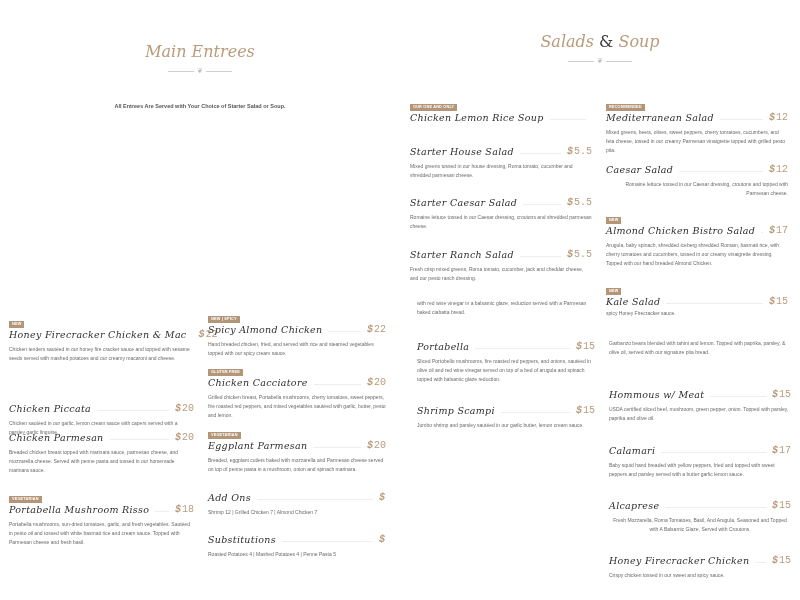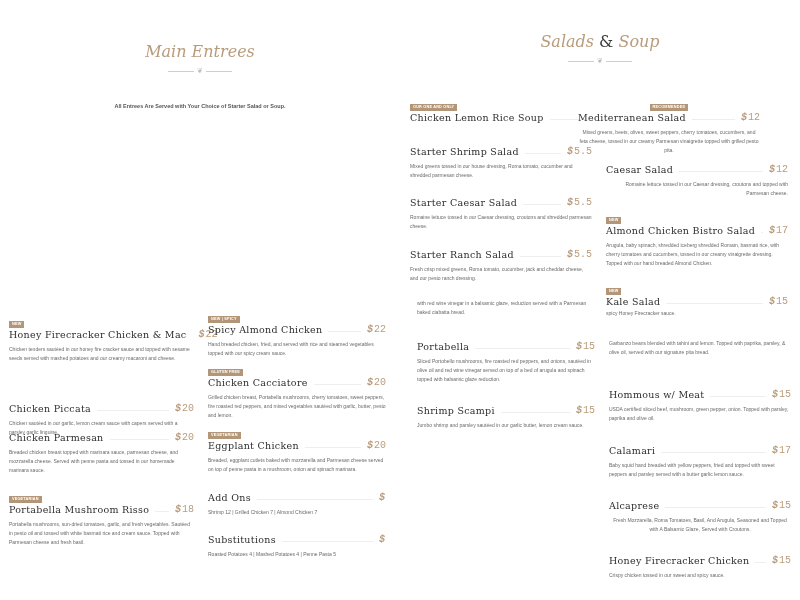--- a/index.html
+++ b/index.html
@@ -7,21 +7,21 @@
   .abs { position:absolute; }
   .section-title { font-family:"DejaVu Serif", serif; font-style:italic; color:#b99c7c; font-size:16px; text-align:center; }
   .section-title .amp { color:#3a3a3a; font-style:normal; }
   .ornament { position:absolute; height:8px; }
   .ornament .line { position:absolute; top:4px; height:1px; background:#cfcfcf; }
   .ornament .mark { position:absolute; top:0; left:50%; margin-left:-4px; width:8px; height:8px; color:#bbb; font-size:7px; line-height:8px; text-align:center; }
   .note { font-size:5.5px; font-weight:bold; color:#555; text-align:center; }
   .item { position:absolute; }
   .badge { display:inline-block; background:#b39578; color:#fff; font-size:3.8px; font-weight:bold; padding:1px 3px; text-transform:uppercase; letter-spacing:.2px; line-height:5px; }
   .item-row { display:flex; align-items:flex-end; }
-  .item-name { font-family:"DejaVu Serif", serif; font-size:9.5px; color:#2e2e2e; white-space:nowrap; letter-spacing:.3px; }
+  .item-name { font-family:"DejaVu Serif", serif; font-size:9.5px; color:#2e2e2e; white-space:nowrap; letter-spacing:.3px;font-style:italic; }
   .item-line { flex:1; border-bottom:1px solid #eeeeee; margin:0 6px 3px 6px; }
   .item-price { font-family:Liberation Mono, monospace; font-size:10px; color:#b99c7c; white-space:nowrap; }
   .item-price .dollar { font-style:italic; font-weight:bold; margin-right:1px; }
   .item-desc { font-size:5px; color:#6a6a6a; line-height:9px; margin-top:5px; }
   .soup-price { font-family:"DejaVu Serif", serif; font-size:9.5px; color:#b99c7c; text-align:right; margin-top:3px; }
 </style>
 </head>
 <body>
 
 <div class="abs section-title" style="left:100px; top:42px; width:200px;">Main Entrees</div>
@@ -46,21 +46,21 @@
 <div class="item" style="left:410px; top:94px; width:182px;">
   <span class="badge">Our One and Only</span>
   <div class="item-row">
       <span class="item-name">Chicken Lemon Rice Soup</span>
       <span class="item-line"></span>
     </div>
 </div>
 
 <div class="item" style="left:410px; top:146px; width:182px;">
   <div class="item-row">
-      <span class="item-name">Starter Shrimp Salad</span>
+      <span class="item-name">Starter House Salad</span>
       <span class="item-line"></span>
       <span class="item-price"><span class="dollar">$</span><span>5.5</span></span>
     </div>
   <div class="item-desc">Mixed greens tossed in our house dressing, Roma tomato, cucumber and shredded parmesan cheese.</div>
 </div>
 
 <div class="item" style="left:410px; top:197px; width:182px;">
   <div class="item-row">
       <span class="item-name">Starter Caesar Salad</span>
       <span class="item-line"></span>
@@ -71,21 +71,21 @@
 
 <div class="item" style="left:410px; top:249px; width:182px;">
   <div class="item-row">
       <span class="item-name">Starter Ranch Salad</span>
       <span class="item-line"></span>
       <span class="item-price"><span class="dollar">$</span><span>5.5</span></span>
     </div>
   <div class="item-desc">Fresh crisp mixed greens, Roma tomato, cucumber, jack and cheddar cheese, and our pesto ranch dressing.</div>
 </div>
 
-<div class="item" style="left:578px; top:94px; width:182px;text-align:center;">
+<div class="item" style="left:606px; top:94px; width:182px;">
   <span class="badge">Recommended</span>
   <div class="item-row">
       <span class="item-name">Mediterranean Salad</span>
       <span class="item-line"></span>
       <span class="item-price"><span class="dollar">$</span><span>12</span></span>
     </div>
   <div class="item-desc">Mixed greens, beets, olives, sweet peppers, cherry tomatoes, cucumbers, and feta cheese, tossed in our creamy Parmesan vinaigrette topped with grilled pesto pita.</div>
 </div>
 
 <div class="item" style="left:606px; top:164px; width:182px;text-align:right;">
@@ -171,21 +171,21 @@
       <span class="item-name">Chicken Cacciatore</span>
       <span class="item-line"></span>
       <span class="item-price"><span class="dollar">$</span><span>20</span></span>
     </div>
   <div class="item-desc">Grilled chicken breast, Portabella mushrooms, cherry tomatoes, sweet peppers, fire roasted red peppers, and mixed vegetables sautéed with garlic, butter, pesto and lemon.</div>
 </div>
 
 <div class="item" style="left:208px; top:422px; width:178px;">
   <span class="badge">Vegetarian</span>
   <div class="item-row">
-      <span class="item-name">Eggplant Chicken</span>
+      <span class="item-name">Eggplant Parmesan</span>
       <span class="item-line"></span>
       <span class="item-price"><span class="dollar">$</span><span>20</span></span>
     </div>
   <div class="item-desc">Breaded, eggplant cutlets baked with mozzarella and Parmesan cheese served on top of penne pasta in a mushroom, onion and spinach marinara.</div>
 </div>
 
 <div class="item" style="left:208px; top:492px; width:178px;">
   <div class="item-row">
       <span class="item-name">Add Ons</span>
       <span class="item-line"></span>

